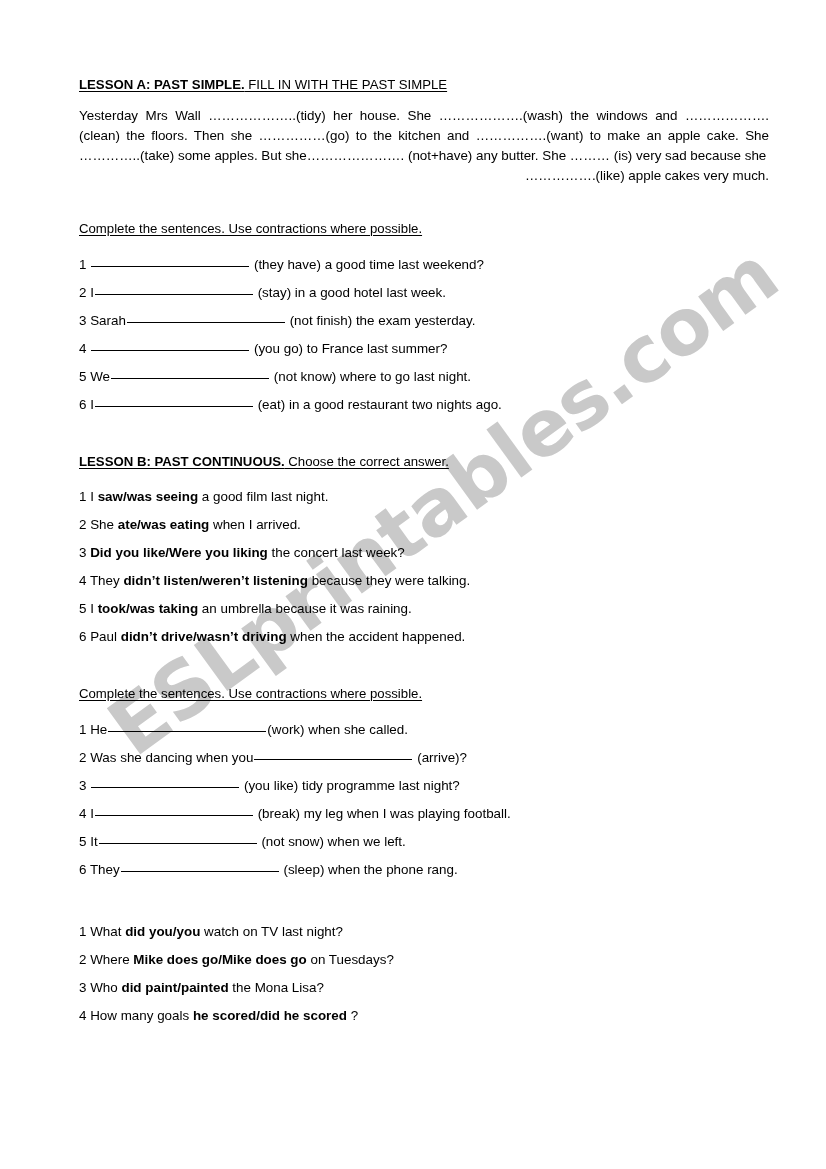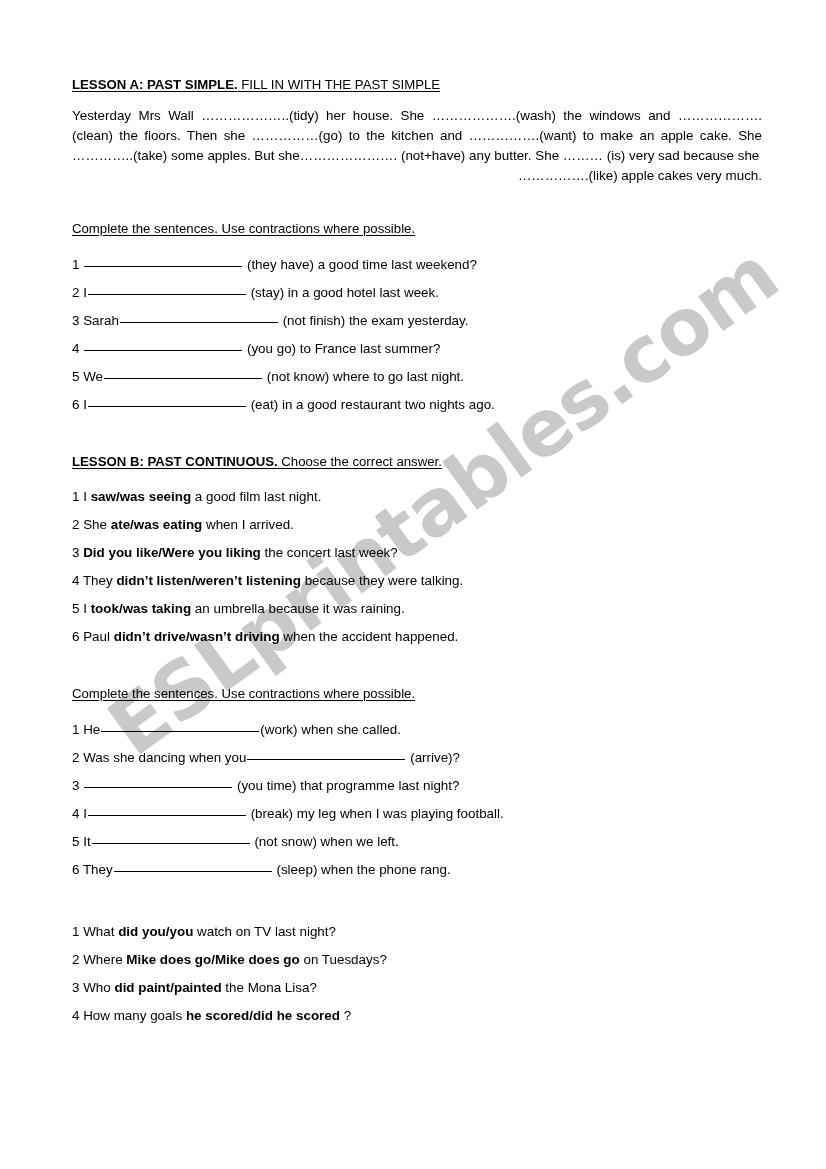--- a/index.html
+++ b/index.html
@@ -33,21 +33,21 @@
     transform: rotate(-36deg);
     transform-origin: 50% 50%;
     user-select: none;
     pointer-events: none;
     z-index: 1;
   }
 
   
   .content {
     position: absolute;
-    left: 72px;
+    left: 79px;
     top: 76px;
     width: 690px;
     z-index: 2;
   }
 
   .heading {
     font-size: 13.2px;
     line-height: 18px;
     margin: 0 0 12px 0;
     white-space: nowrap;
@@ -157,21 +157,21 @@
       <li><span>6</span> <span>Paul </span><b>didn’t drive/wasn’t driving</b><span> when the accident happened.</span></li>
     </ul>
 
     <div class="gap-lg"></div>
 
     <p class="subheading">Complete the sentences. Use contractions where possible.</p>
 
     <ul class="qlist">
       <li><span>1</span> <span>He</span><span class="blank" style="width:158px"></span><span>(work) when she called.</span></li>
       <li><span>2</span> <span>Was she dancing when you</span><span class="blank" style="width:158px"></span><span> (arrive)?</span></li>
-      <li><span>3</span> <span></span><span class="blank" style="width:148px"></span> <span>(you time) that programme last night?</span></li>
+      <li><span>3</span> <span></span><span class="blank" style="width:148px"></span> <span>(you like) tidy programme last night?</span></li>
       <li><span>4</span> <span>I</span><span class="blank" style="width:158px"></span> <span>(break) my leg when I was playing football.</span></li>
       <li><span>5</span> <span>It</span><span class="blank" style="width:158px"></span> <span>(not snow) when we left.</span></li>
       <li><span>6</span> <span>They</span><span class="blank" style="width:158px"></span> <span>(sleep) when the phone rang.</span></li>
     </ul>
 
     <div class="gap-lg"></div>
 
 
     <ul class="qlist">
       <li><span>1</span> <span>What </span><b>did you/you</b><span> watch on TV last night?</span></li>

